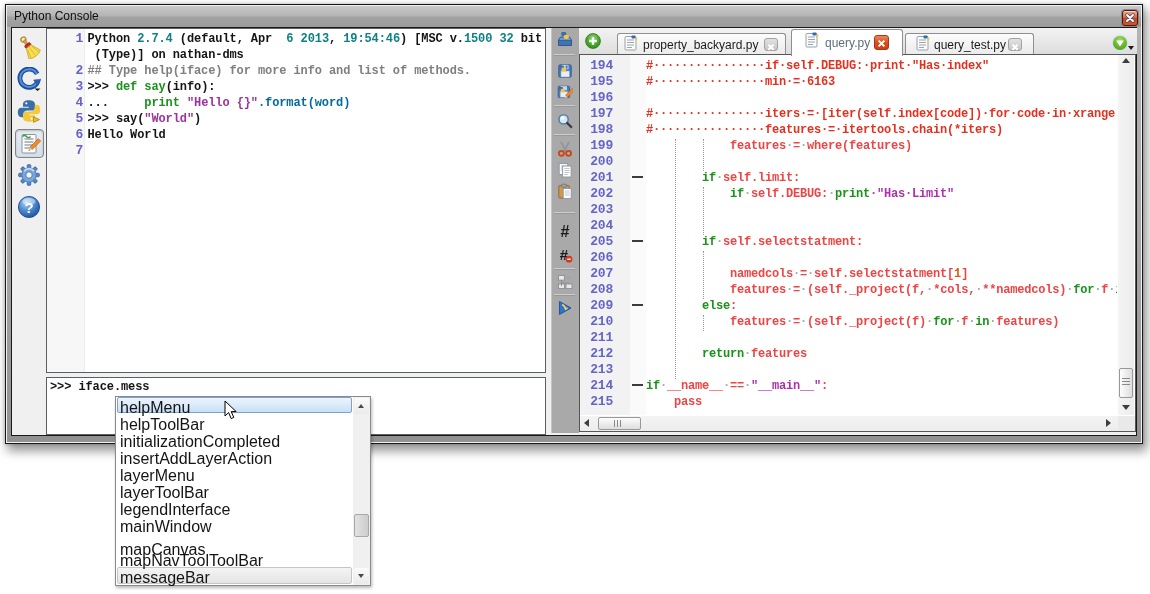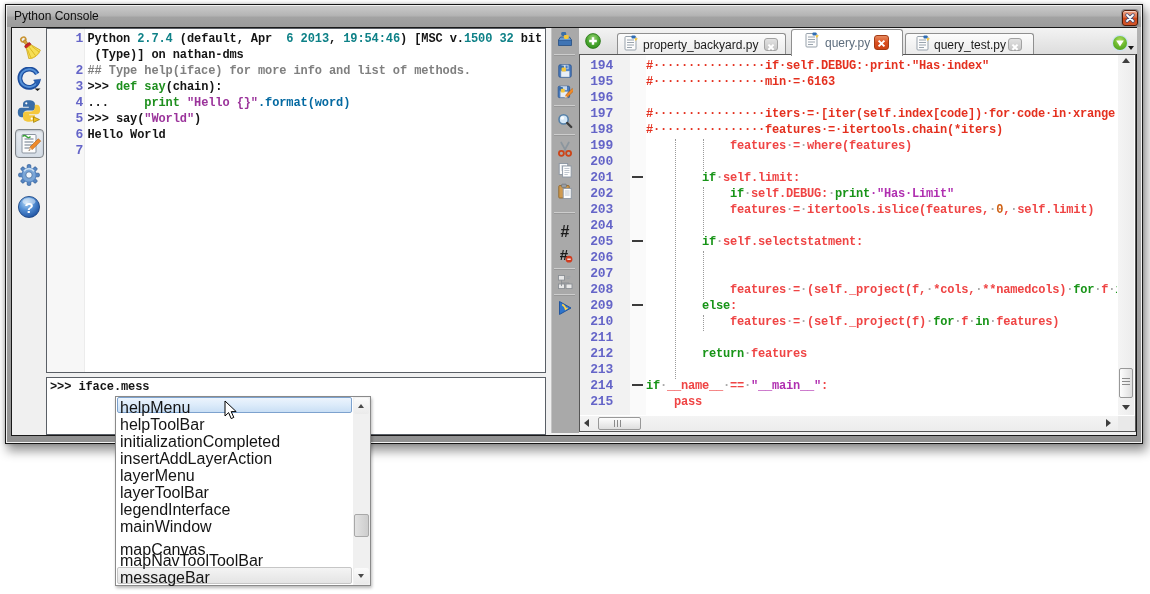--- a/index.html
+++ b/index.html
@@ -108,21 +108,21 @@
 <div class="ln" style="left:47px;top:63px;width:36px">2</div>
 <div class="ln" style="left:47px;top:79px;width:36px">3</div>
 <div class="ln" style="left:47px;top:95px;width:36px">4</div>
 <div class="ln" style="left:47px;top:111px;width:36px">5</div>
 <div class="ln" style="left:47px;top:127px;width:36px">6</div>
 <div class="ln" style="left:47px;top:143px;width:36px">7</div>
 <div class="abs" style="left:87px;top:29px;width:458px;height:343px;overflow:hidden">
 <div class="mono crow" style="position:absolute;left:0.5px;top:2px"><span style="color:#141414">Python </span><span style="color:#0e8187">2.7.4</span><span style="color:#141414"> (default, Apr  </span><span style="color:#0e8187">6</span><span style="color:#141414"> </span><span style="color:#0e8187">2013</span><span style="color:#141414">, </span><span style="color:#0e8187">19:54:46</span><span style="color:#141414">) [MSC v.</span><span style="color:#0e8187">1500</span><span style="color:#141414"> </span><span style="color:#0e8187">32</span><span style="color:#141414"> bit</span></div>
 <div class="mono crow" style="position:absolute;left:0.5px;top:18px"><span style="color:#141414"> (Type)] on nathan-dms</span></div>
 <div class="mono crow" style="position:absolute;left:0.5px;top:34px"><span style="color:#7f7f7f">## Type help(iface) for more info and list of methods.</span></div>
-<div class="mono crow" style="position:absolute;left:0.5px;top:50px"><span style="color:#141414">&gt;&gt;&gt; </span><span style="color:#1d8f1d">def</span><span style="color:#141414"> </span><span style="color:#1d8f1d">say</span><span style="color:#141414">(chain):</span></div>
+<div class="mono crow" style="position:absolute;left:0.5px;top:50px"><span style="color:#141414">&gt;&gt;&gt; </span><span style="color:#1d8f1d">def</span><span style="color:#141414"> </span><span style="color:#1d8f1d">say</span><span style="color:#141414">(info):</span></div>
 <div class="mono crow" style="position:absolute;left:0.5px;top:66px"><span style="color:#141414">...     </span><span style="color:#1d8f1d">print</span><span style="color:#141414"> </span><span style="color:#9b339b">"Hello {}"</span><span style="color:#0369a1">.format(word)</span></div>
 <div class="mono crow" style="position:absolute;left:0.5px;top:82px"><span style="color:#141414">&gt;&gt;&gt; say(</span><span style="color:#9b339b">"World"</span><span style="color:#141414">)</span></div>
 <div class="mono crow" style="position:absolute;left:0.5px;top:98px"><span style="color:#141414">Hello World</span></div>
 </div>
 
 <div class="abs" style="left:46px;top:377px;width:500px;height:58px;border:1px solid #5a5f66;background:#ffffff"></div>
 <div class="mono crow abs" style="left:50px;top:378.5px;color:#141414">&gt;&gt;&gt; iface.mess</div>
 
 <div class="abs" style="left:551px;top:28px;width:28px;height:405px;background:#a9a9a9;border-left:1px solid #c4c4c4"></div>
 <div class="sep" style="top:54px"></div>
@@ -301,22 +301,22 @@
 <div class="guide" style="left:57px;top:132px;height:48px"></div>
 <div class="guide" style="left:57px;top:196px;height:48px"></div>
 <div class="guide" style="left:57px;top:260px;height:16px"></div>
 <div class="mono erow" style="position:absolute;left:0;top:3px"><span class="r">#</span><span class="r">················</span><span class="r">if·self.DEBUG:·print·"Has·index"</span></div>
 <div class="mono erow" style="position:absolute;left:0;top:19px"><span class="r">#</span><span class="r">················</span><span class="r">min·=·6163</span></div>
 <div class="mono erow" style="position:absolute;left:0;top:67px"><span class="r">#</span><span class="r">················</span><span class="r">features·=·itertools.chain(*iters)</span></div>
 <div class="mono erow" style="position:absolute;left:0;top:51px"><span class="r">#</span><span class="r">················</span><span class="r">iters·=·[iter(self.index[code])·for·code·in·xrange</span></div>
 <div class="mono erow" style="position:absolute;left:0;top:83px"><span>            </span><span class="e">features</span><span class="d">·</span><span class="e">=</span><span class="d">·</span><span class="e">where(features)</span></div>
 <div class="mono erow" style="position:absolute;left:0;top:115px"><span>        </span><span class="k">if</span><span class="d">·</span><span class="e">self.limit:</span></div>
 <div class="mono erow" style="position:absolute;left:0;top:131px"><span>            </span><span class="k">if</span><span class="d">·</span><span class="e">self.DEBUG:</span><span class="d">·</span><span class="k">print</span><span class="s">·</span><span class="s">"Has·Limit"</span></div>
-<div class="mono erow" style="position:absolute;left:0;top:147px"><span>            </span><span class="e">features</span><span class="d">·</span><span class="e">=</span><span class="d">·</span><span class="e">itertools.islice(features,</span><span class="d">·</span><span class="n">0</span><span class="e">,</span><span class="d">·</span><span class="e">self.limit)</span></div>
 <div class="mono erow" style="position:absolute;left:0;top:179px"><span>        </span><span class="k">if</span><span class="d">·</span><span class="e">self.selectstatment:</span></div>
+<div class="mono erow" style="position:absolute;left:0;top:211px"><span>            </span><span class="e">namedcols</span><span class="d">·</span><span class="e">=</span><span class="d">·</span><span class="e">self.selectstatment[</span><span class="n">1</span><span class="e">]</span></div>
 <div class="mono erow" style="position:absolute;left:0;top:227px"><span>            </span><span class="e">features</span><span class="d">·</span><span class="e">=</span><span class="d">·</span><span class="e">(self._project(f,</span><span class="d">·</span><span class="e">*cols,</span><span class="d">·</span><span class="e">**namedcols)</span><span class="d">·</span><span class="k">for</span><span class="d">·</span><span class="e">f</span><span class="d">·</span><span class="k">in</span></div>
 <div class="mono erow" style="position:absolute;left:0;top:243px"><span>        </span><span class="k">else</span><span class="e">:</span></div>
 <div class="mono erow" style="position:absolute;left:0;top:259px"><span>            </span><span class="e">features</span><span class="d">·</span><span class="e">=</span><span class="d">·</span><span class="e">(self._project(f)</span><span class="d">·</span><span class="k">for</span><span class="d">·</span><span class="e">f</span><span class="d">·</span><span class="k">in</span><span class="d">·</span><span class="e">features)</span></div>
 <div class="mono erow" style="position:absolute;left:0;top:291px"><span>        </span><span class="k">return</span><span class="d">·</span><span class="e">features</span></div>
 <div class="mono erow" style="position:absolute;left:0;top:323px"><span class="k">if</span><span class="d">·</span><span class="e">__name__</span><span class="d">·</span><span class="e">==</span><span class="d">·</span><span class="s">"__main__"</span><span class="e">:</span></div>
 <div class="mono erow" style="position:absolute;left:0;top:339px"><span>    </span><span class="e">pass</span></div>
 </div>
 <style>.e{color:#ef4444}</style>
 
 <div class="abs" style="left:1118px;top:55px;width:16px;height:360px;background:linear-gradient(90deg,#f4f4f4,#ececec)"></div>

